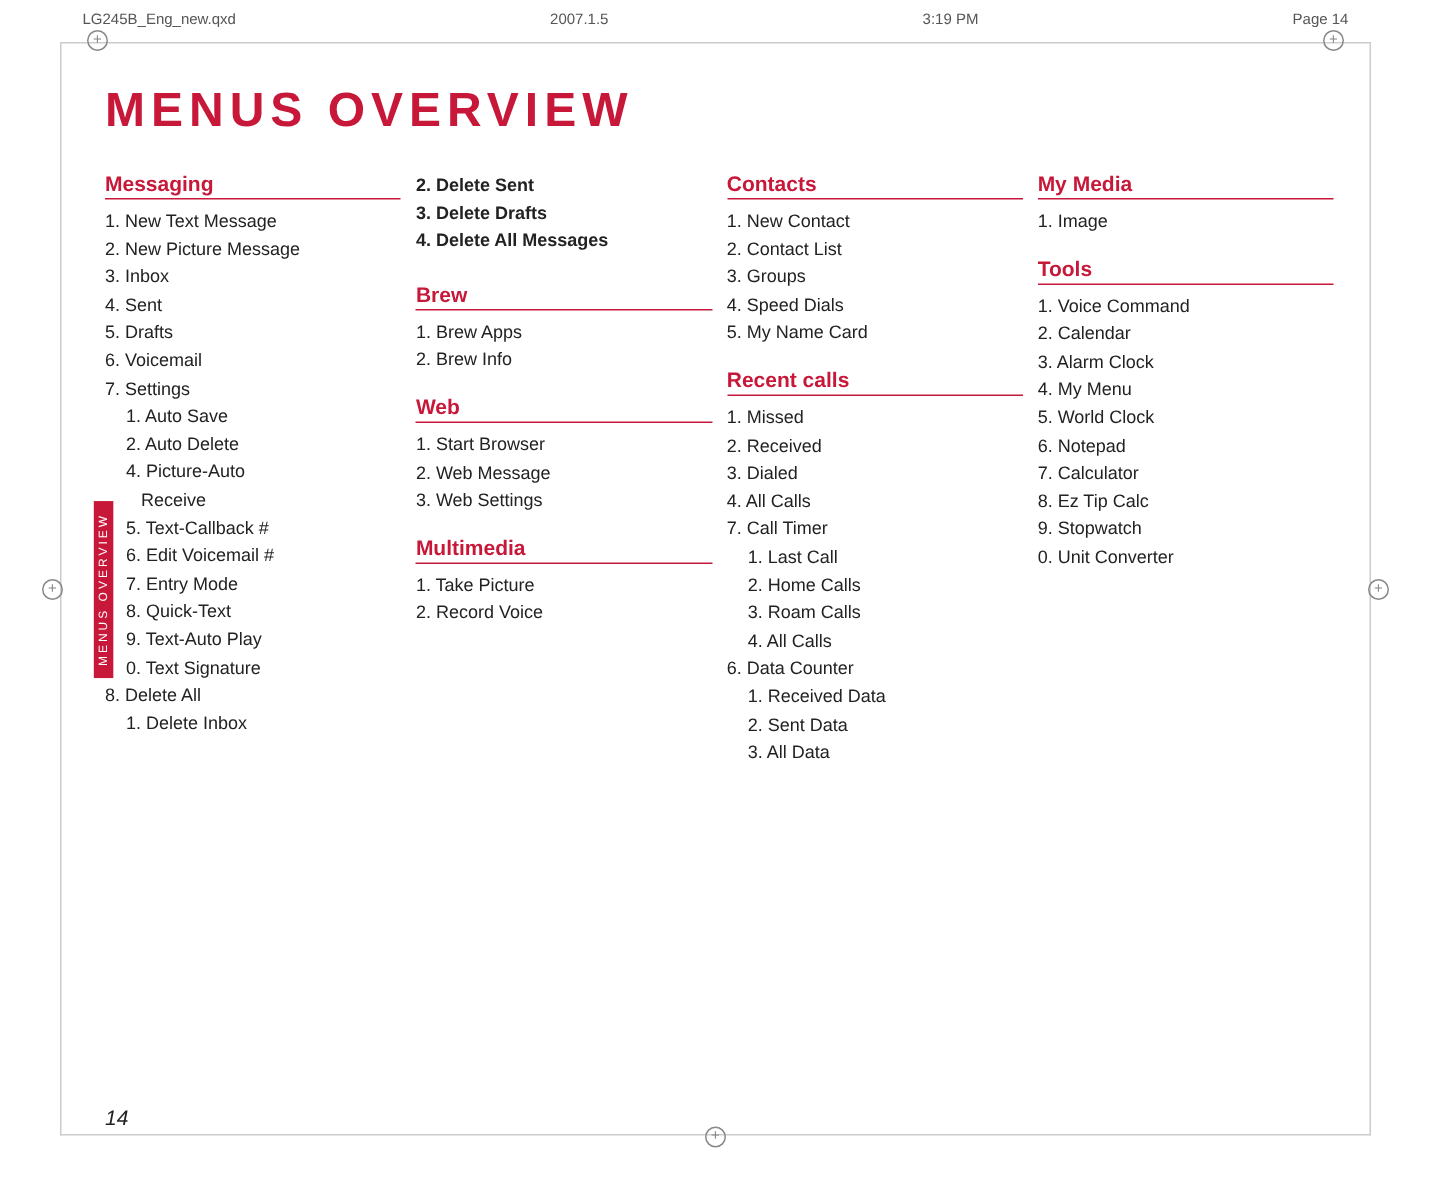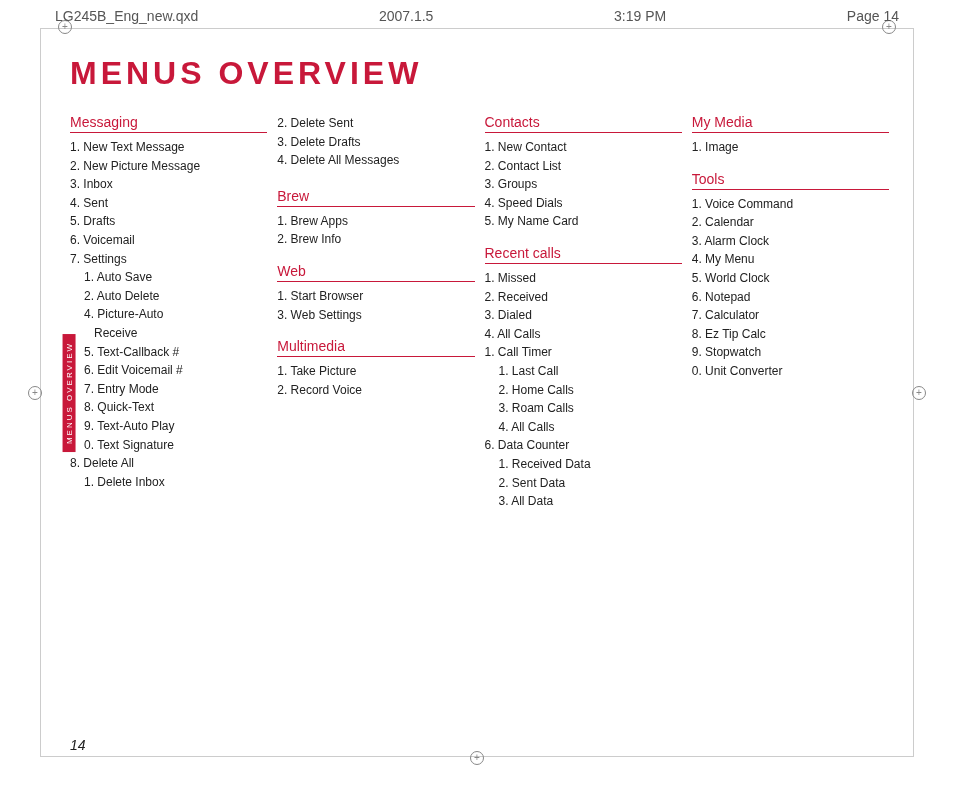--- a/index.html
+++ b/index.html
@@ -48,21 +48,21 @@
       width: 1px;
       border-right: 1px solid #ccc;
     }
 
     
     .header-bar {
       position: absolute;
       top: 8px;
       left: 55px;
       right: 55px;
-      font-size: 14px;
+      font-size: 10px;
       color: #555;
       display: flex;
       justify-content: space-between;
       align-items: center;
     }
 
     
     .crosshair {
       width: 14px;
       height: 14px;
@@ -129,21 +129,21 @@
 
     .column {
       flex: 1;
       padding-right: 10px;
     }
 
     
     .section-heading {
       color: #c8183a;
       font-size: 14px;
-      font-weight: normal;
+      font-weight: bold;
       border-bottom: 1px solid #c8183a;
       padding-bottom: 2px;
       margin-bottom: 5px;
       margin-top: 14px;
     }
     .section-heading:first-child {
       margin-top: 0;
     }
 
     
@@ -212,53 +212,54 @@
       <div class="menu-item sub">7. Entry Mode</div>
       <div class="menu-item sub">8. Quick-Text</div>
       <div class="menu-item sub">9. Text-Auto Play</div>
       <div class="menu-item sub">0. Text Signature</div>
       <div class="menu-item">8. Delete All</div>
       <div class="menu-item sub">1. Delete Inbox</div>
     </div>
 
     <div class="column">
 
-      <div style="margin-top:0; margin-bottom: 18px;">
+      <div style="margin-top:0; margin-bottom: 18px; font-weight: bold;">
         <div class="menu-item">2. Delete Sent</div>
         <div class="menu-item">3. Delete Drafts</div>
         <div class="menu-item">4. Delete All Messages</div>
       </div>
 
       <div class="section-heading">Brew</div>
       <div class="menu-item">1. Brew Apps</div>
       <div class="menu-item">2. Brew Info</div>
 
       <div class="section-heading">Web</div>
       <div class="menu-item">1. Start Browser</div>
+      <div class="menu-item">2. Web Message</div>
       <div class="menu-item">3. Web Settings</div>
 
       <div class="section-heading">Multimedia</div>
       <div class="menu-item">1. Take Picture</div>
       <div class="menu-item">2. Record Voice</div>
     </div>
 
     <div class="column">
       <div class="section-heading">Contacts</div>
       <div class="menu-item">1. New Contact</div>
       <div class="menu-item">2. Contact List</div>
       <div class="menu-item">3. Groups</div>
       <div class="menu-item">4. Speed Dials</div>
       <div class="menu-item">5. My Name Card</div>
 
       <div class="section-heading">Recent calls</div>
       <div class="menu-item">1. Missed</div>
       <div class="menu-item">2. Received</div>
       <div class="menu-item">3. Dialed</div>
       <div class="menu-item">4. All Calls</div>
-      <div class="menu-item">1. Call Timer</div>
+      <div class="menu-item">7. Call Timer</div>
       <div class="menu-item sub">1. Last Call</div>
       <div class="menu-item sub">2. Home Calls</div>
       <div class="menu-item sub">3. Roam Calls</div>
       <div class="menu-item sub">4. All Calls</div>
       <div class="menu-item">6. Data Counter</div>
       <div class="menu-item sub">1. Received Data</div>
       <div class="menu-item sub">2. Sent Data</div>
       <div class="menu-item sub">3. All Data</div>
     </div>
 

